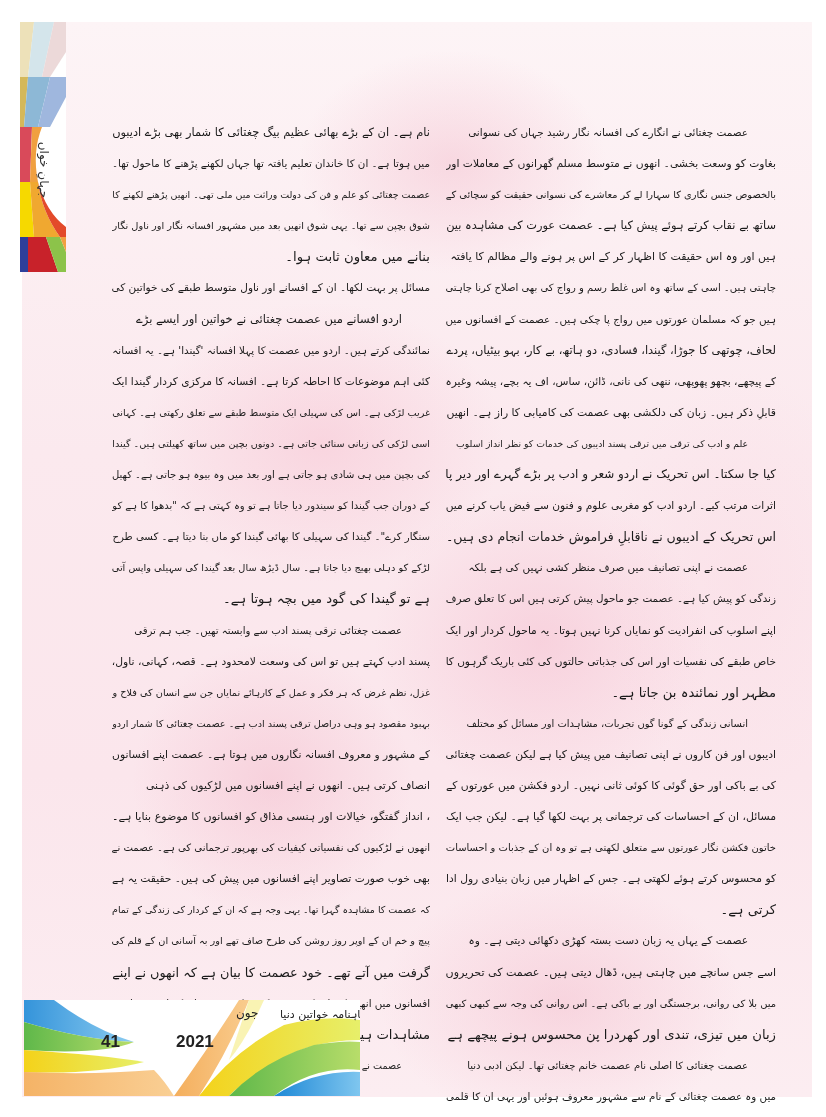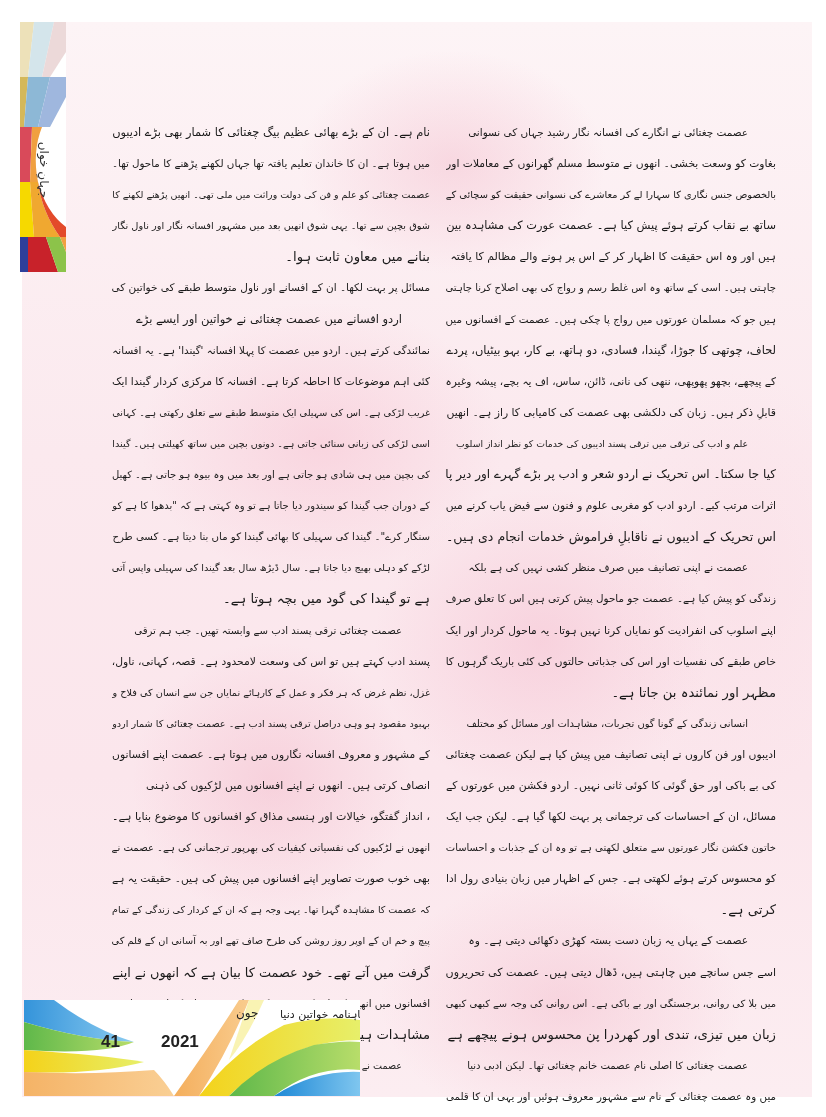--- a/index.html
+++ b/index.html
@@ -45,21 +45,21 @@
   .footer {
     position: absolute; left: 24px; top: 1000px; width: 336px; height: 96px; overflow: hidden;
     background: #fff;
   }
   .footer svg { position: absolute; left: 0; top: 0; }
   .footer .page-num, .footer .year {
     position: absolute; top: 8px; font-family: "Liberation Sans", sans-serif;
     font-weight: bold; font-size: 17px; color: #222; margin-top: 24px;
   }
   .footer .page-num { left: 77px; }
-  .footer .year { left: 137px; text-align: center; }
+  .footer .year { left: 152px; text-align: center; }
   .footer .month { position: absolute; left: 212px; top: 6px; font-size: 12px; color: #222; direction: rtl; }
   .footer .mag { position: absolute; left: 256px; top: 8px; font-size: 11px; color: #222; direction: rtl; white-space: nowrap; }
 </style>
 </head>
 <body>
 
 <div class="page-bg"></div>
 
 <div class="side-strip">
   <svg width="46" height="330" viewBox="0 0 46 330">

